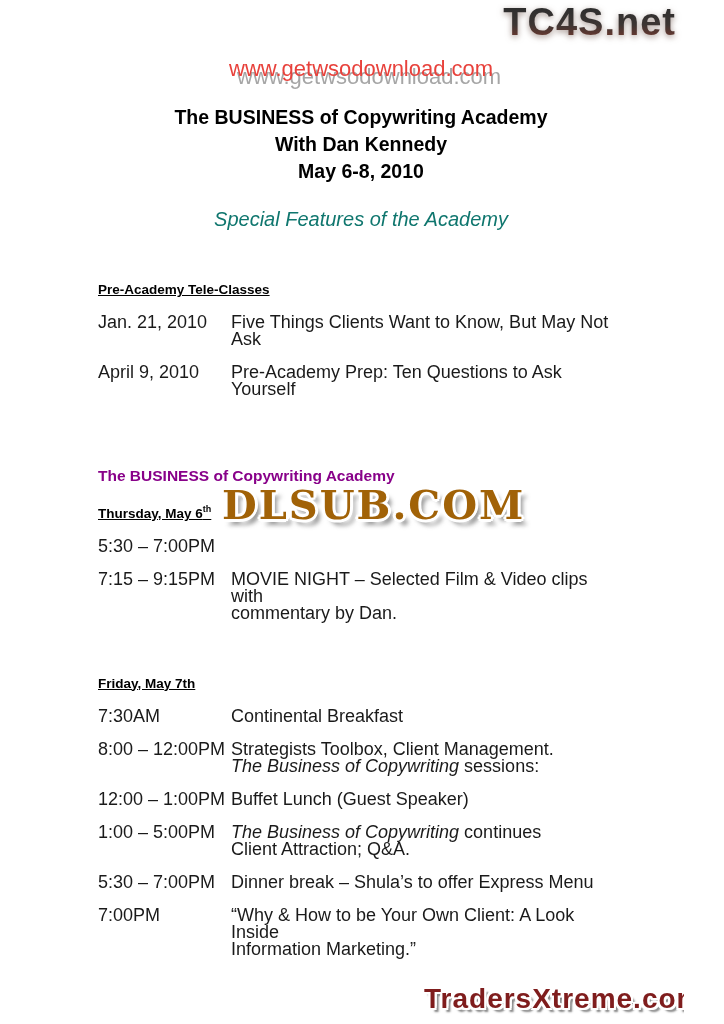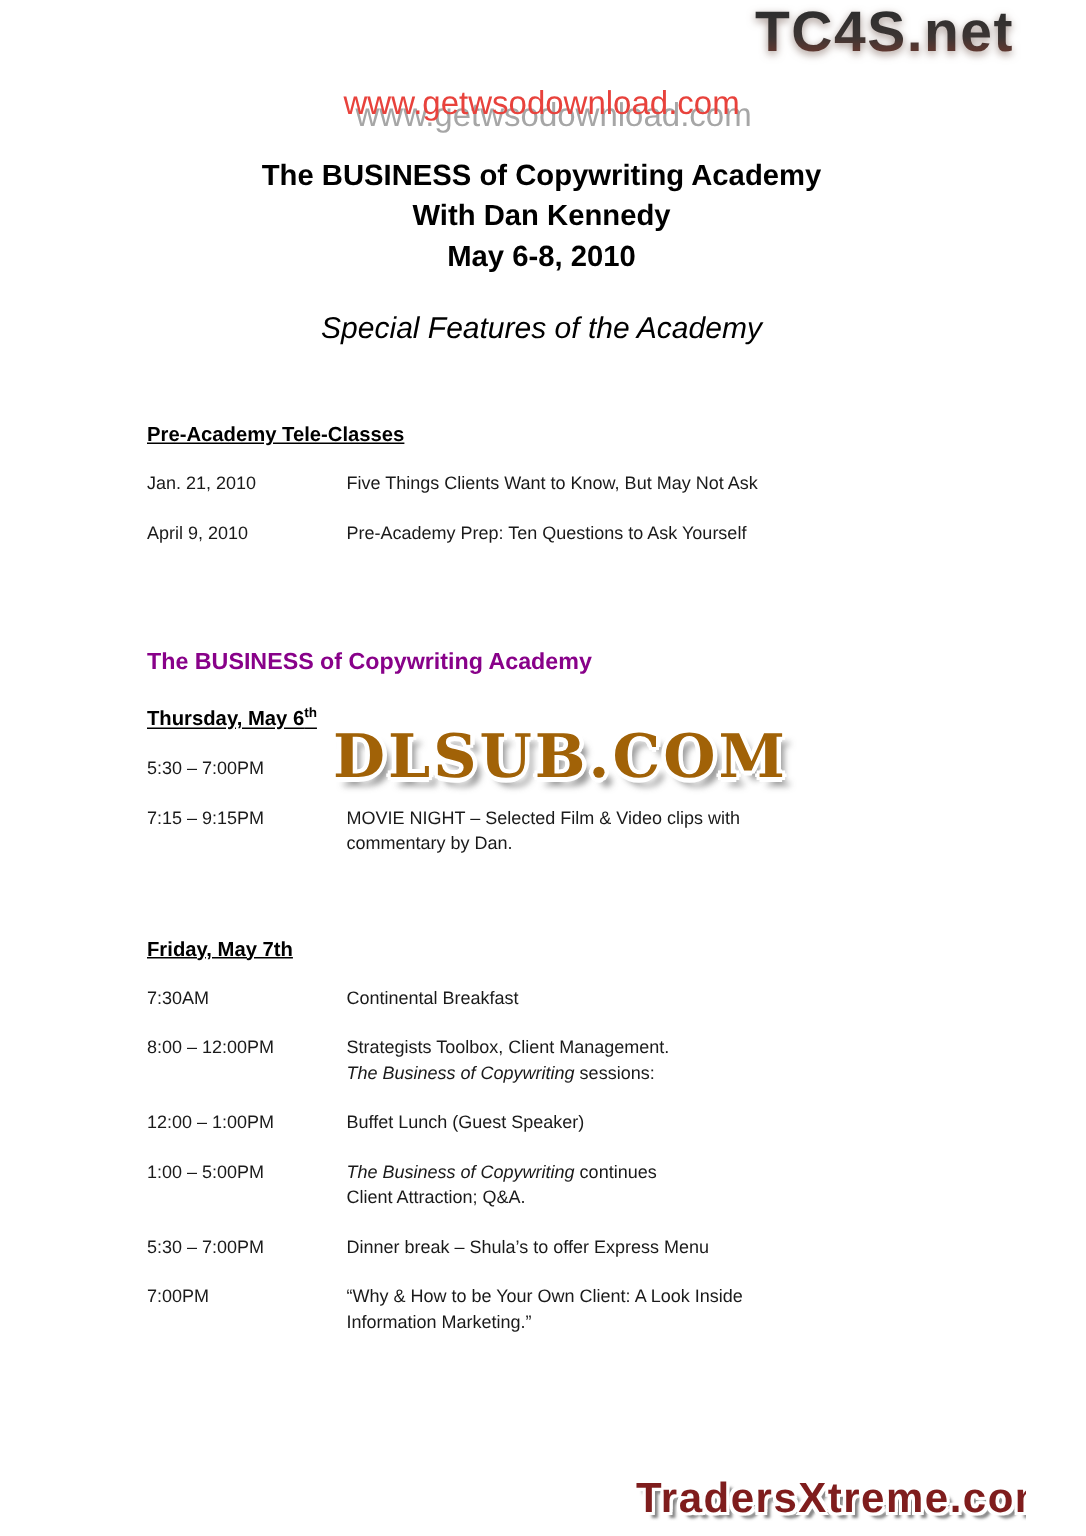--- a/index.html
+++ b/index.html
@@ -22,21 +22,21 @@
     font-size:19.5px; font-weight:bold;
     line-height:27px;
     color:#000;
   }
   .doc-subtitle {
     margin-top:22px;
     text-align:center;
     font-style:italic;
     font-size:20px;
     line-height:24px;
-    color:#000000;
+    color:#0f766e;
   }
 
   .sec-heading {
     font-size:13.5px; font-weight:bold;
     text-decoration:underline;
     line-height:17px;
     margin-bottom:16px;
     color:#000;
   }
   .sec-heading sup { font-size:9px; }
@@ -45,21 +45,21 @@
     font-size:15.5px; font-weight:bold;
     color:#880189;
     line-height:19px;
     margin-bottom:16px;
   }
 
   .mt-50 { margin-top:50px; }
   .mt-53 { margin-top:53px; }
   .mt-68 { margin-top:68px; }
 
-  .row { display:flex; margin-bottom:16px; font-size:12px; line-height:17px; }
+  .row { display:flex; margin-bottom:16px; font-size:18px; line-height:17px; }
   .row .time { width:133px; flex-shrink:0; }
   .row .desc { }
   .it { font-style:italic; }
 
   
   .wm { position:absolute; white-space:nowrap; pointer-events:none; }
 
   .wm-tc4s {
     top:1px; right:8px;
     font-size:38px; font-weight:bold;

